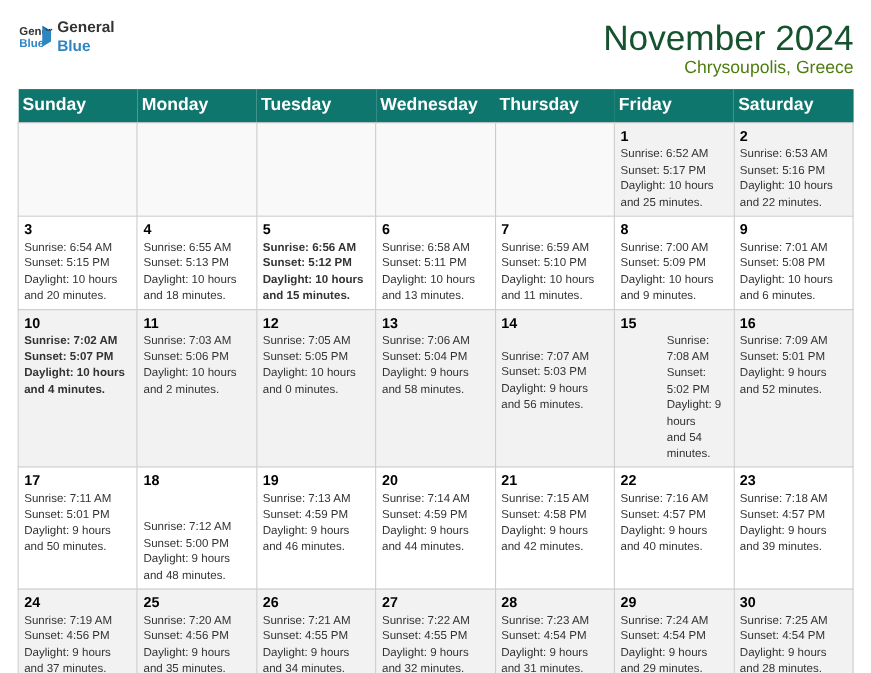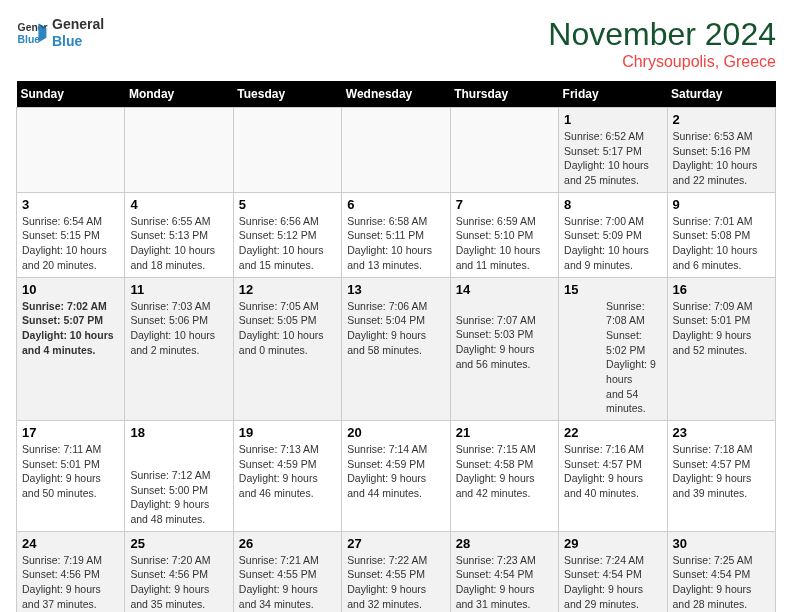--- a/index.html
+++ b/index.html
@@ -28,33 +28,33 @@
     .title-section {
       text-align: right;
     }
     .month-title {
       font-size: 32px;
       font-weight: normal;
       color: #14532d;
     }
     .location-title {
       font-size: 16px;
-      color: #ef4444;
+      color: #4d7c0f;
     }
     table {
       width: 100%;
       border-collapse: collapse;
       font-size: 11px;
     }
     th {
-      background-color: #000000;
+      background-color: #0f766e;
       color: white;
       padding: 6px 4px;
       text-align: left;
-      font-size: 12px;
+      font-size: 16px;
       font-weight: bold;
     }
     td {
       border: 1px solid #ccc;
       vertical-align: top;
       padding: 4px 5px;
       height: 80px;
       width: calc(100%/7);
       background: #fff;
     }
@@ -142,21 +142,21 @@
         </td>
         <td>
           <span class="day-number">4</span>
           <div class="day-info" style="white-space: pre-line;">Sunrise: 6:55 AM
 Sunset: 5:13 PM
 Daylight: 10 hours
 and 18 minutes.</div>
         </td>
         <td>
           <span class="day-number">5</span>
-          <div class="day-info" style="white-space: pre-line;">Sunrise: 6:56 AM
+          <div class="day-info" style="white-space: pre-line; font-weight: bold;">Sunrise: 6:56 AM
 Sunset: 5:12 PM
 Daylight: 10 hours
 and 15 minutes.</div>
         </td>
         <td>
           <span class="day-number">6</span>
           <div class="day-info" style="white-space: pre-line;">Sunrise: 6:58 AM
 Sunset: 5:11 PM
 Daylight: 10 hours
 and 13 minutes.</div>

